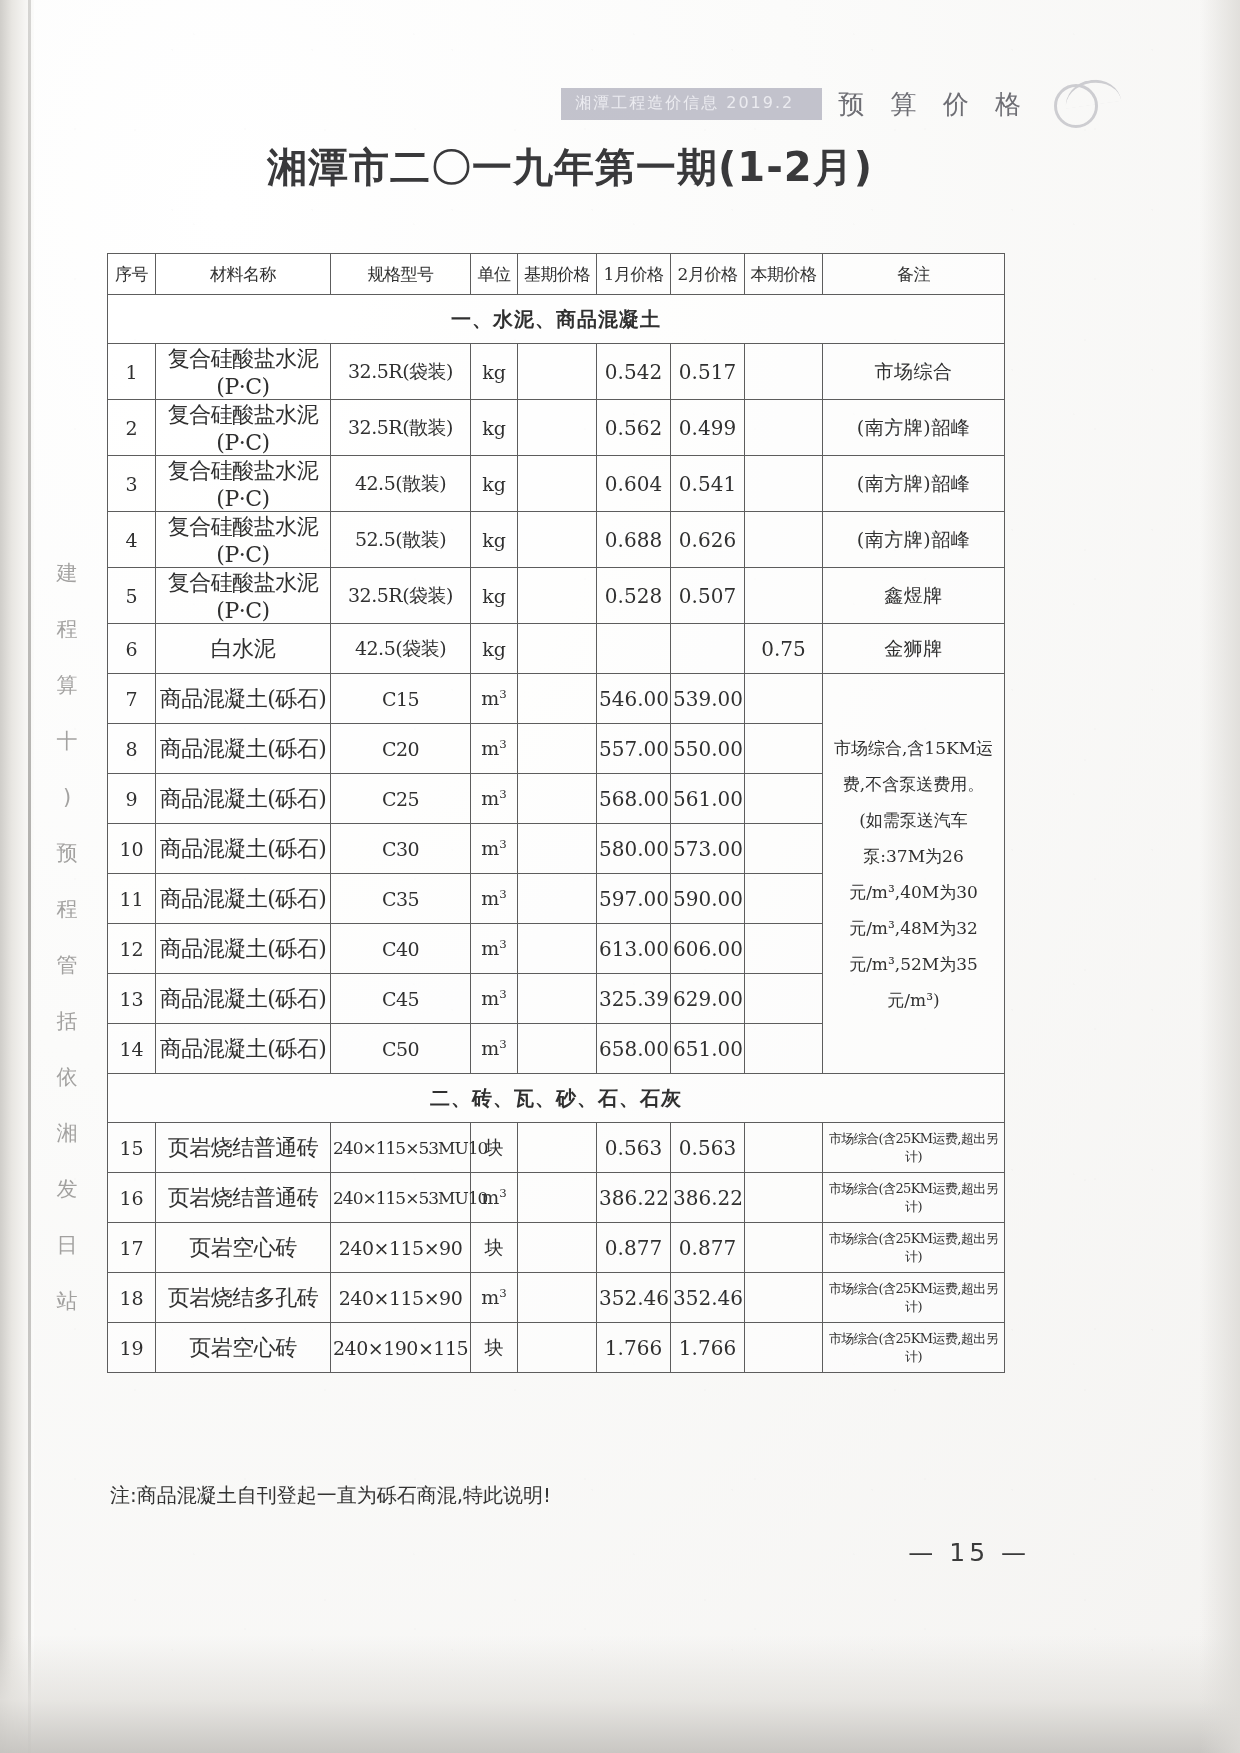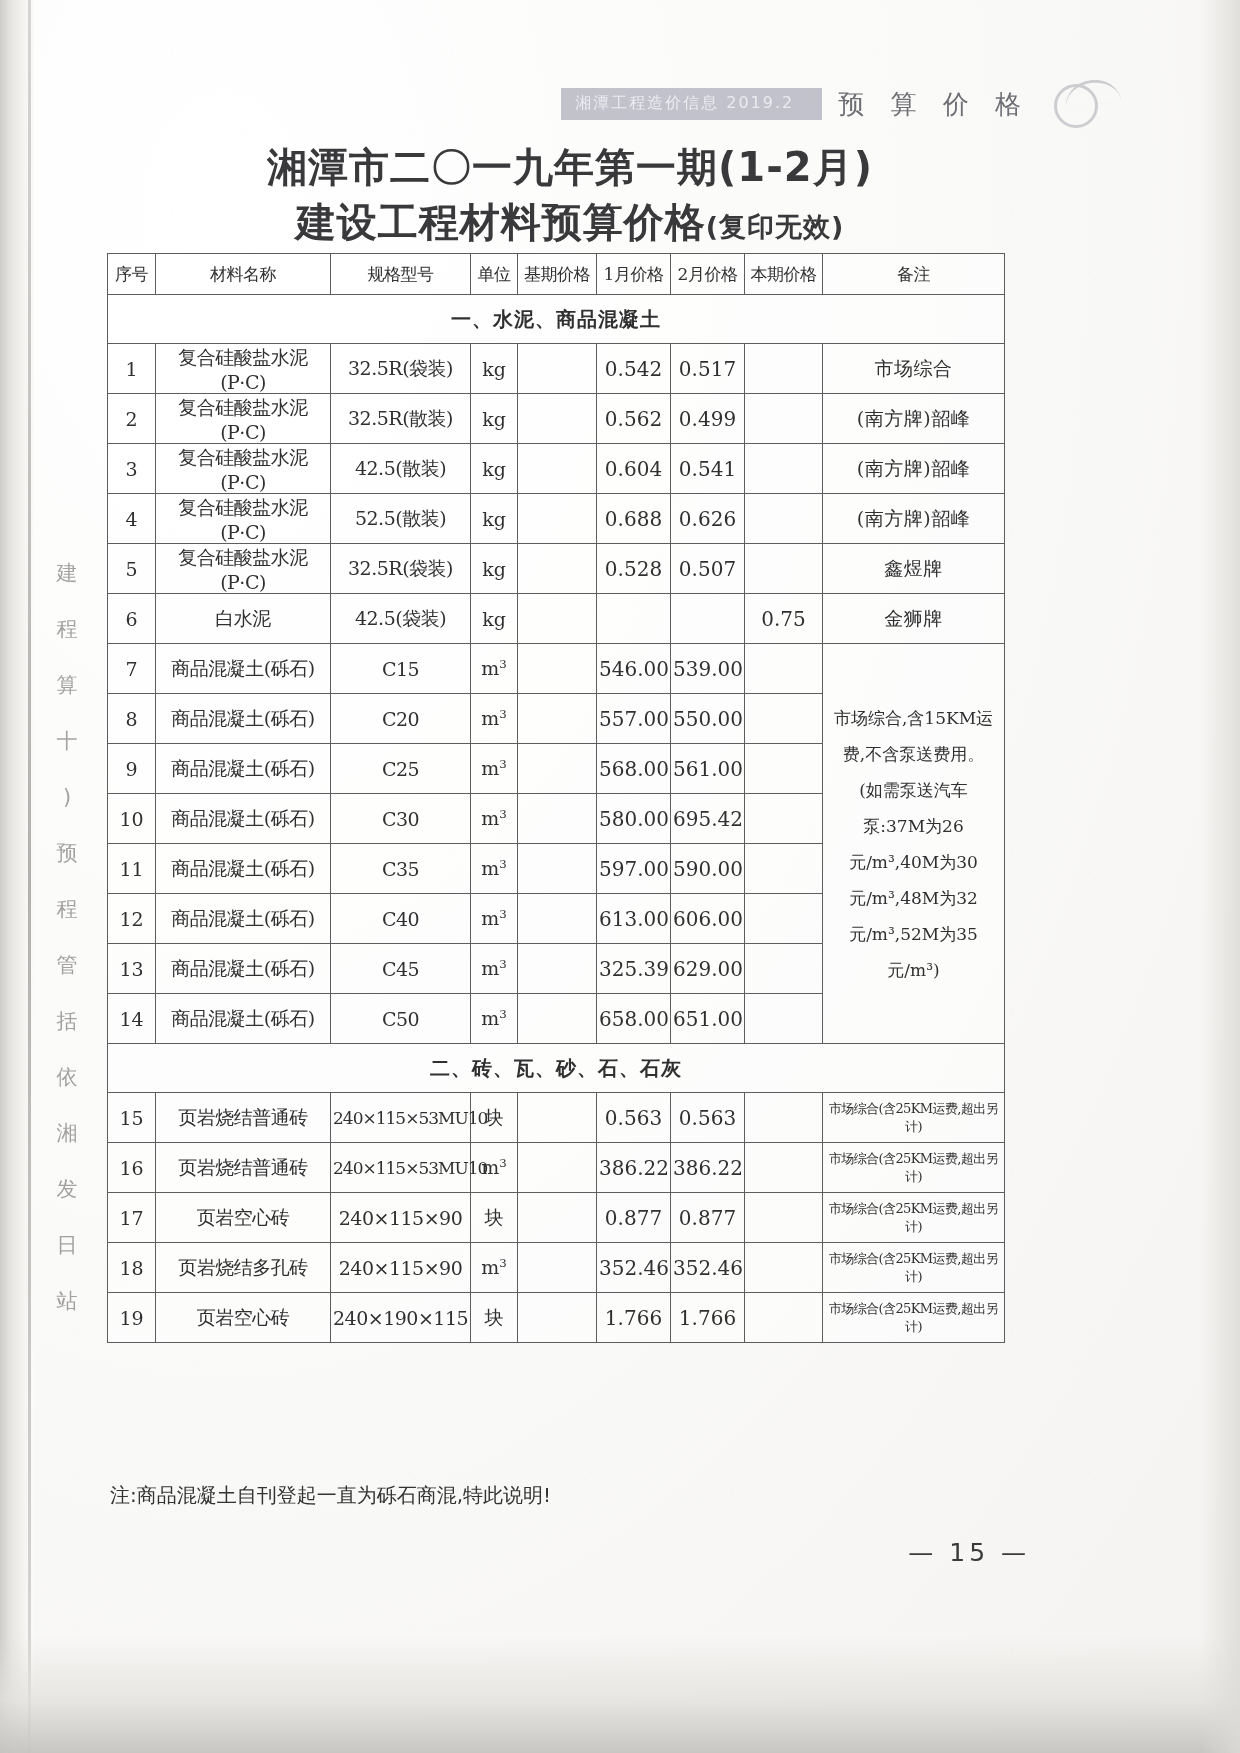--- a/index.html
+++ b/index.html
@@ -161,21 +161,21 @@
   }
   thead th {
     height: 40px;
     font-weight: normal;
     font-family: "DejaVu Sans", sans-serif;
     font-size: 17px;
     letter-spacing: -0.5px;
   }
   tbody td { height: 49px; font-size: 19px; }
   td.num, td.unit { font-size: 19px; }
-  td.name { font-size: 19px; letter-spacing: -0.5px; }
+  td.name { font-size: 22px; letter-spacing: -0.5px; }
   td.spec { font-size: 19px; letter-spacing: -0.5px; }
   td.spec.small { font-size: 17px; letter-spacing: -1px; margin-left: 16px; }
   td.price { font-size: 20px; }
   td.remark { font-size: 19px; letter-spacing: 0.5px; }
   td.remark.tiny { font-size: 13px; letter-spacing: -0.6px; }
   td.remark.block {
     font-size: 17px;
     line-height: 36px;
     text-align: center;
     letter-spacing: 0px;
@@ -237,23 +237,20 @@
   <div id="header-chip">湘潭工程造价信息 2019.2</div>
   <div id="header-title">预 算 价 格</div>
   <div id="header-logo">
     <div class="ring"></div>
     <div class="swoosh"></div>
   </div>
 </div>
 
 <div id="title-block">
   <div class="title-line" id="title-line-1">湘潭市二〇一九年第一期(1-2月)</div>
-  <div class="title-line" id="title-line-2">
-    <span>建设工程材料预算价格</span><span class="sub">(复印无效)</span>
-  </div>
 </div>
 
 <div id="price-table-wrap">
   <table class="price-table">
     <colgroup>
       <col class="c-no">
         <col class="c-name">
         <col class="c-spec">
         <col class="c-unit">
       <col class="c-base">
@@ -376,21 +373,21 @@
           <td class="price">561.00</td>
           <td class="price"></td>
         </tr>
         <tr>
           <td class="num">10</td>
           <td class="name">商品混凝土(砾石)</td>
           <td class="spec">C30</td>
           <td class="unit">m<sup>3</sup></td>
           <td class="price"></td>
           <td class="price">580.00</td>
-          <td class="price">695.42</td>
+          <td class="price">573.00</td>
           <td class="price"></td>
         </tr>
         <tr>
           <td class="num">11</td>
           <td class="name">商品混凝土(砾石)</td>
           <td class="spec">C35</td>
           <td class="unit">m<sup>3</sup></td>
           <td class="price"></td>
           <td class="price">597.00</td>
           <td class="price">590.00</td>

